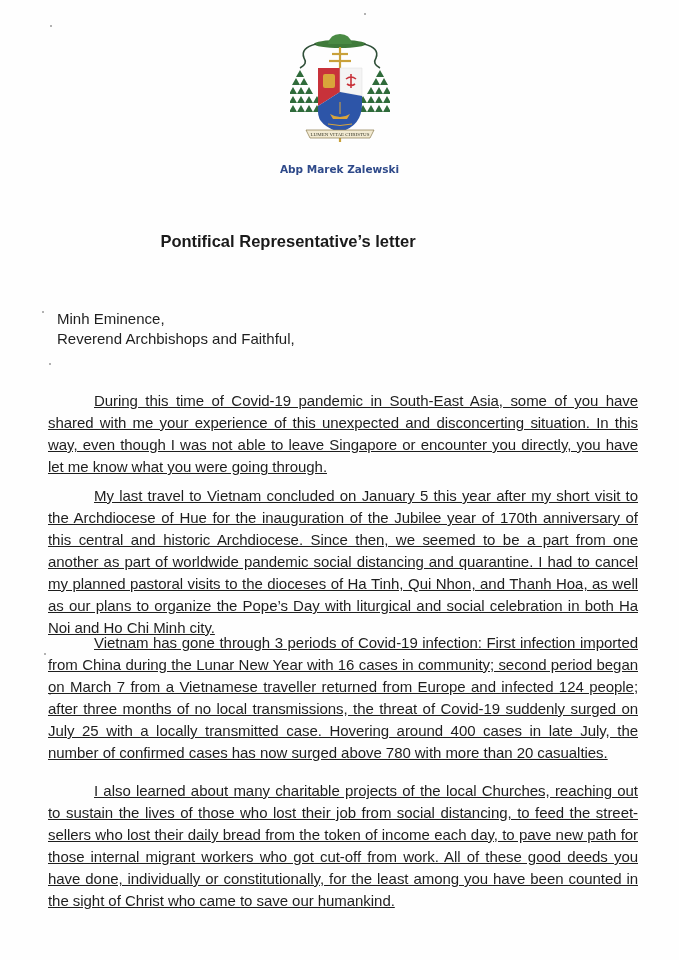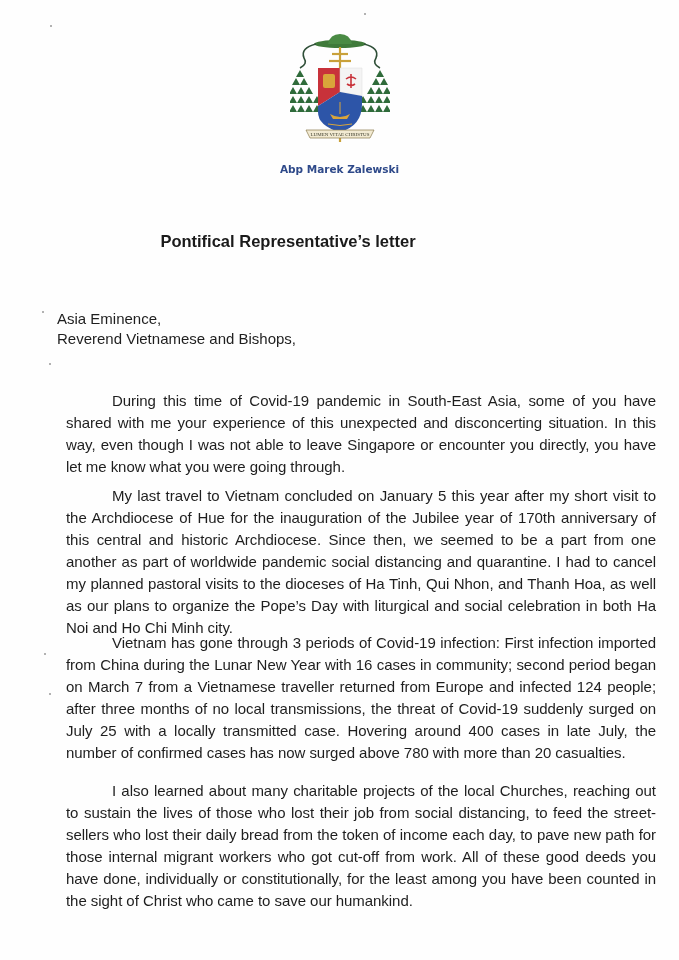--- a/index.html
+++ b/index.html
@@ -13,22 +13,22 @@
       position: absolute; left: 0; width: 679px; top: 163px; text-align: center;
       font-family: "DejaVu Sans", sans-serif; font-weight: bold; font-size: 10.5px; color: #2f4a8a;
     }
     .title {
       position: absolute; left: 0; width: 576px; top: 231px; text-align: center;
       font-weight: bold; font-size: 16.5px; line-height: 21px; color: #1a1a1a;
     }
     .salutation { position: absolute; left: 57px; top: 309px; font-size: 15px; line-height: 20px; }
     .salutation div { white-space: nowrap; }
     .para {
-      position: absolute; left: 66px; width: 590px; font-size: 15px; line-height: 22px;
-      text-align: justify; text-indent: 46px; letter-spacing: -0.05px;
+      position: absolute; left: 48px; width: 590px; font-size: 15px; line-height: 22px;
+      text-align: justify; text-indent: 46px; letter-spacing: -0.05px; text-decoration: underline;
     }
     .p1 { top: 390px; }
     .p2 { top: 485px; }
     .p3 { top: 632px; }
     .p4 { top: 780px; }
     .dot { position: absolute; width: 2px; height: 2px; background: #999; border-radius: 1px; }
   </style>
 </head>
 <body>
 
@@ -85,22 +85,22 @@
     <text x="50" y="106.3" text-anchor="middle" font-size="5" font-family="Liberation Serif, serif" fill="#3a3a2a">LUMEN VITAE CHRISTUS</text>
   </svg>
 
   <div class="author">Abp Marek Zalewski</div>
 
   <div class="title">
     <div>Pontifical Representative’s letter</div>
   </div>
 
   <div class="salutation">
-    <div>Asia Eminence,</div>
-    <div>Reverend Vietnamese and Bishops,</div>
+    <div>Minh Eminence,</div>
+    <div>Reverend Archbishops and Faithful,</div>
   </div>
 
   <p class="para p1" style="margin:0">During this time of Covid-19 pandemic in South-East Asia, some of you have shared with me your experience of this unexpected and disconcerting situation. In this way, even though I was not able to leave Singapore or encounter you directly, you have let me know what you were going through.</p>
   <p class="para p2" style="margin:0">My last travel to Vietnam concluded on January 5 this year after my short visit to the Archdiocese of Hue for the inauguration of the Jubilee year of 170th anniversary of this central and historic Archdiocese. Since then, we seemed to be a part from one another as part of worldwide pandemic social distancing and quarantine. I had to cancel my planned pastoral visits to the dioceses of Ha Tinh, Qui Nhon, and Thanh Hoa, as well as our plans to organize the Pope’s Day with liturgical and social celebration in both Ha Noi and Ho Chi Minh city.</p>
   <p class="para p3" style="margin:0">Vietnam has gone through 3 periods of Covid-19 infection: First infection imported from China during the Lunar New Year with 16 cases in community; second period began on March 7 from a Vietnamese traveller returned from Europe and infected 124 people; after three months of no local transmissions, the threat of Covid-19 suddenly surged on July 25 with a locally transmitted case. Hovering around 400 cases in late July, the number of confirmed cases has now surged above 780 with more than 20 casualties.</p>
   <p class="para p4" style="margin:0">I also learned about many charitable projects of the local Churches, reaching out to sustain the lives of those who lost their job from social distancing, to feed the street-sellers who lost their daily bread from the token of income each day, to pave new path for those internal migrant workers who got cut-off from work. All of these good deeds you have done, individually or constitutionally, for the least among you have been counted in the sight of Christ who came to save our humankind.</p>
 
 </div>
 
 </body></html>

